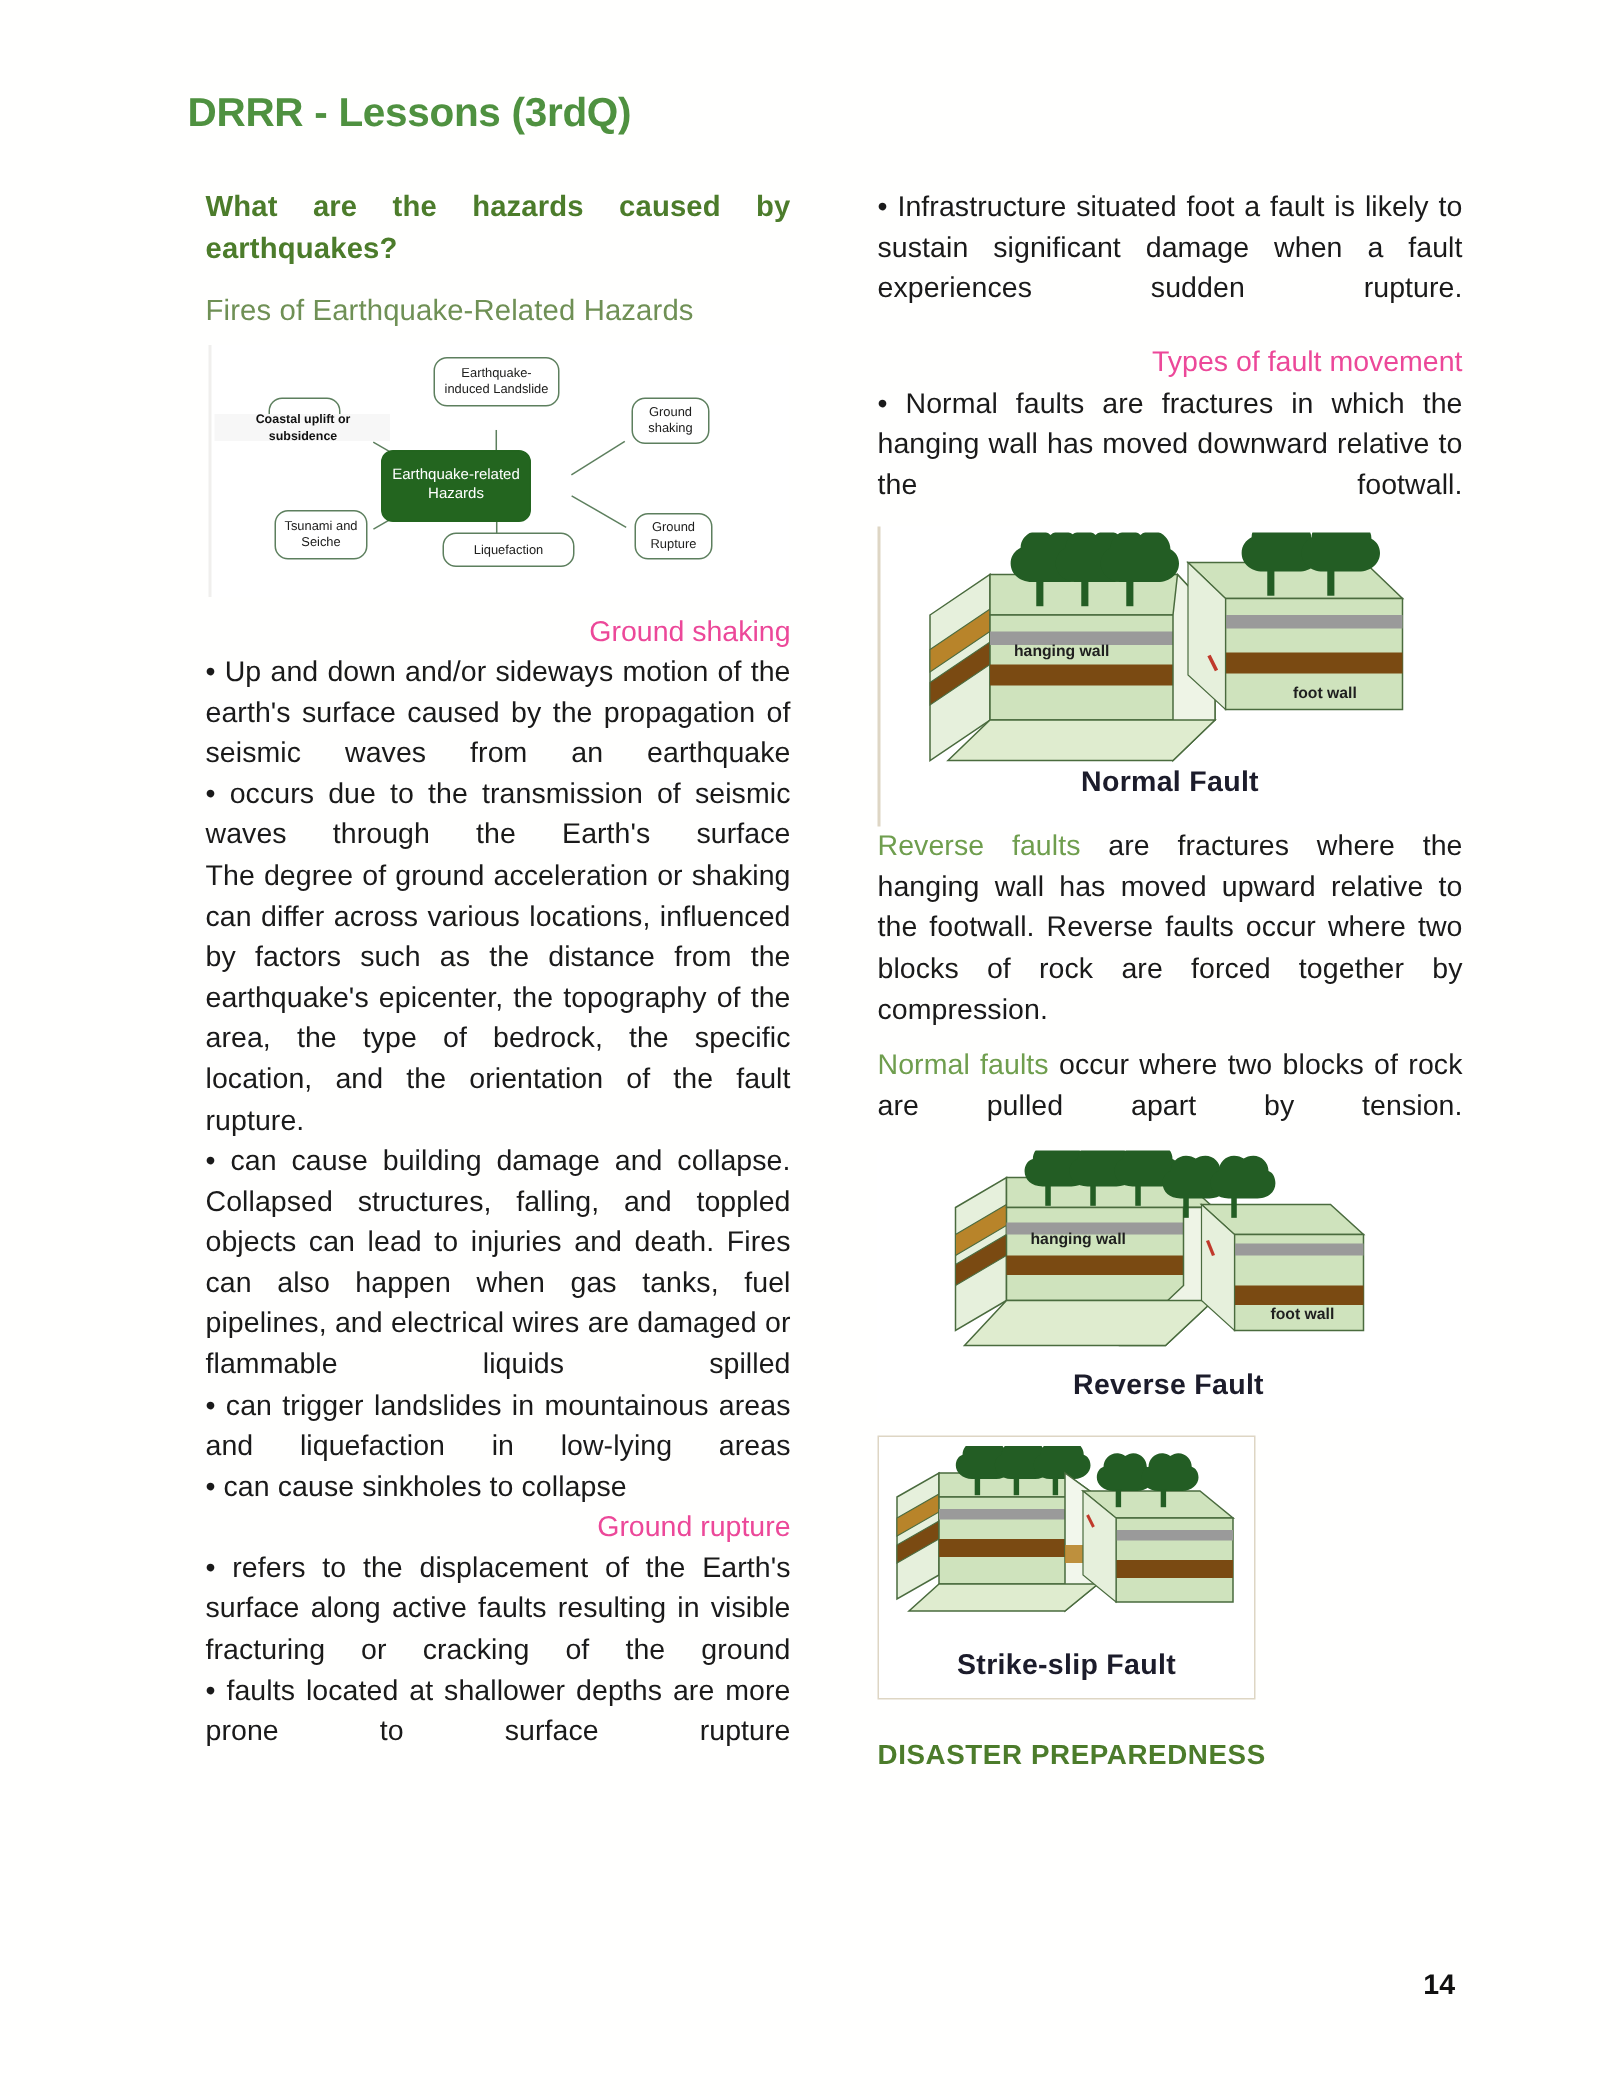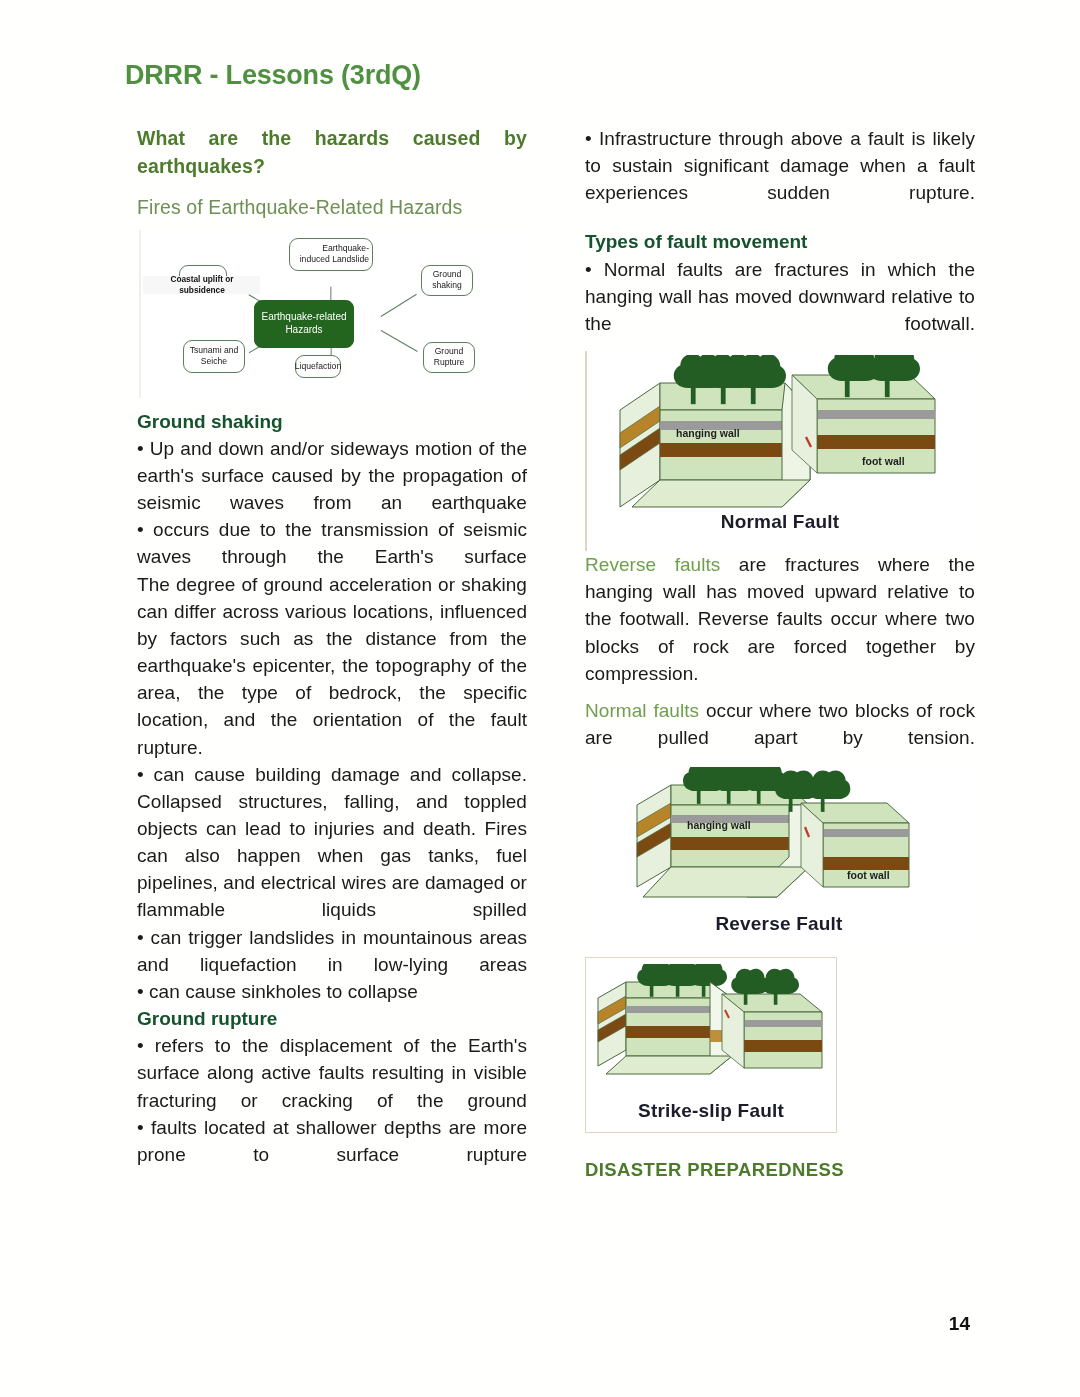--- a/index.html
+++ b/index.html
@@ -54,25 +54,26 @@
     letter-spacing: 0.1px;
   }
   .h-green-light {
     color: #6f9055;
     font-size: 19.5px;
     line-height: 1.4;
     margin: 14px 0 8px 0;
     letter-spacing: 0.1px;
   }
   .h-inline-green {
-    color: #14532d;
-    font-weight: bold;
+    color: #ec4899;
+    font-weight: normal;
     font-size: 19px;
     line-height: 1.43;
     margin: 0;
+    text-align: right;
   }
   .body-text {
     font-size: 19px;
     line-height: 1.43;
     text-align: justify;
     text-align-last: left;
     margin: 0;
     color: #1a1a1a;
     letter-spacing: 0.05px;
   }
@@ -196,27 +197,27 @@
 
       <div class="mindmap-figure">
 
         <div class="mm-line" style="left:190px; top:86px; width:30px; transform:rotate(-90deg);"></div>
         <div class="mm-line" style="left:240px; top:86px; width:42px; transform:rotate(-32deg);"></div>
         <div class="mm-line" style="left:240px; top:100px; width:42px; transform:rotate(30deg);"></div>
         <div class="mm-line" style="left:190px; top:103px; width:32px; transform:rotate(90deg);"></div>
         <div class="mm-line" style="left:146px; top:100px; width:44px; transform:rotate(150deg);"></div>
         <div class="mm-line" style="left:146px; top:86px; width:44px; transform:rotate(-150deg);"></div>
 
-        <div class="mm-node" style="left:148px; top:8px; width:84px; height:33px;text-align:right;">Earthquake-induced Landslide</div>
+        <div class="mm-node" style="left:148px; top:8px; width:84px; height:33px;">Earthquake-induced Landslide</div>
 
         <div class="mm-node" style="left:280px; top:35px; width:52px; height:31px;">Ground shaking</div>
 
         <div class="mm-node" style="left:282px; top:112px; width:52px; height:31px;">Ground Rupture</div>
 
-        <div class="mm-node" style="left:154px; top:125px; width:46px; height:23px;">Liquefaction</div>
+        <div class="mm-node" style="left:154px; top:125px; width:88px; height:23px;">Liquefaction</div>
 
         <div class="mm-node" style="left:42px; top:110px; width:62px; height:33px;">Tsunami and Seiche</div>
 
         <div class="mm-node" style="left:38px; top:35px; width:48px; height:26px; border-bottom-left-radius:0; border-bottom-right-radius:0;"></div>
 
         <div class="mm-node mm-overlay" style="left:2px; top:46px; width:117px; height:18px;">Coastal uplift or subsidence</div>
 
         <div class="mm-node mm-center" style="left:113px; top:70px; width:100px; height:48px;">Earthquake-related Hazards</div>
       </div>
 
@@ -228,21 +229,21 @@
       <p class="body-text last-justify">• can trigger landslides in mountainous areas and liquefaction in low-lying areas</p>
       <p class="body-text">• can cause sinkholes to collapse</p>
 
       <p class="h-inline-green">Ground rupture</p>
       <p class="body-text last-justify">• refers to the displacement of the Earth's surface along active faults resulting in visible fracturing or cracking of the ground</p>
       <p class="body-text last-justify">• faults located at shallower depths are more prone to surface rupture</p>
     </div>
 
     <div class="col">
 
-      <p class="body-text last-justify">• Infrastructure through above a fault is likely to sustain significant damage when a fault experiences sudden rupture.</p>
+      <p class="body-text last-justify">• Infrastructure situated foot a fault is likely to sustain significant damage when a fault experiences sudden rupture.</p>
 
       <p class="h-inline-green" style="margin-top:22px;">Types of fault movement</p>
       <p class="body-text last-justify">• Normal faults are fractures in which the hanging wall has moved downward relative to the footwall.</p>
 
       <div class="fault-figure with-left-rule" style="width:388px; height:200px; margin-top:14px; padding-top:4px;">
         <svg class="fault-svg" width="340" height="160" viewBox="0 0 340 160">
           <defs>
             <g id="treeN">
               <path d="M0 0 c-9 0 -15 -6 -15 -13 c0 -5 3 -9 7 -11 c0 -7 6 -12 13 -12 c3 0 6 1 8 3 c2 -2 5 -3 8 -3 c7 0 13 6 13 13 c4 2 6 6 6 10 c0 7 -6 13 -15 13 z" fill="#235d24"></path>
               <rect x="3" y="-1" width="5" height="18" fill="#235d24"></rect>

